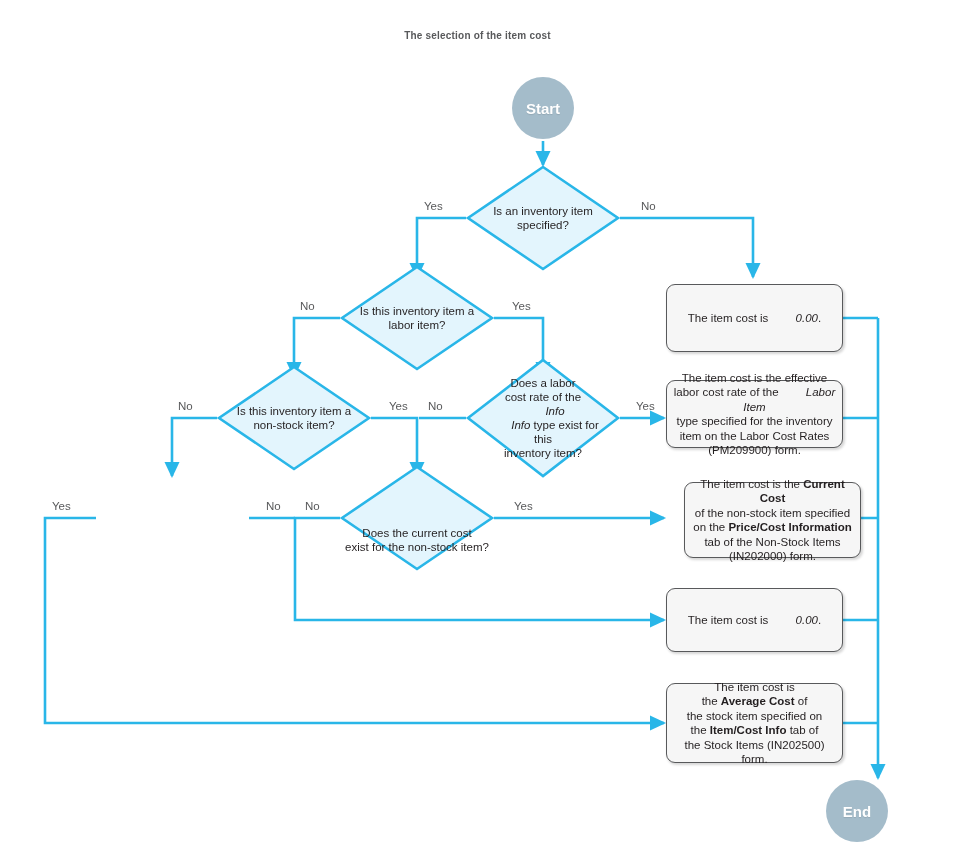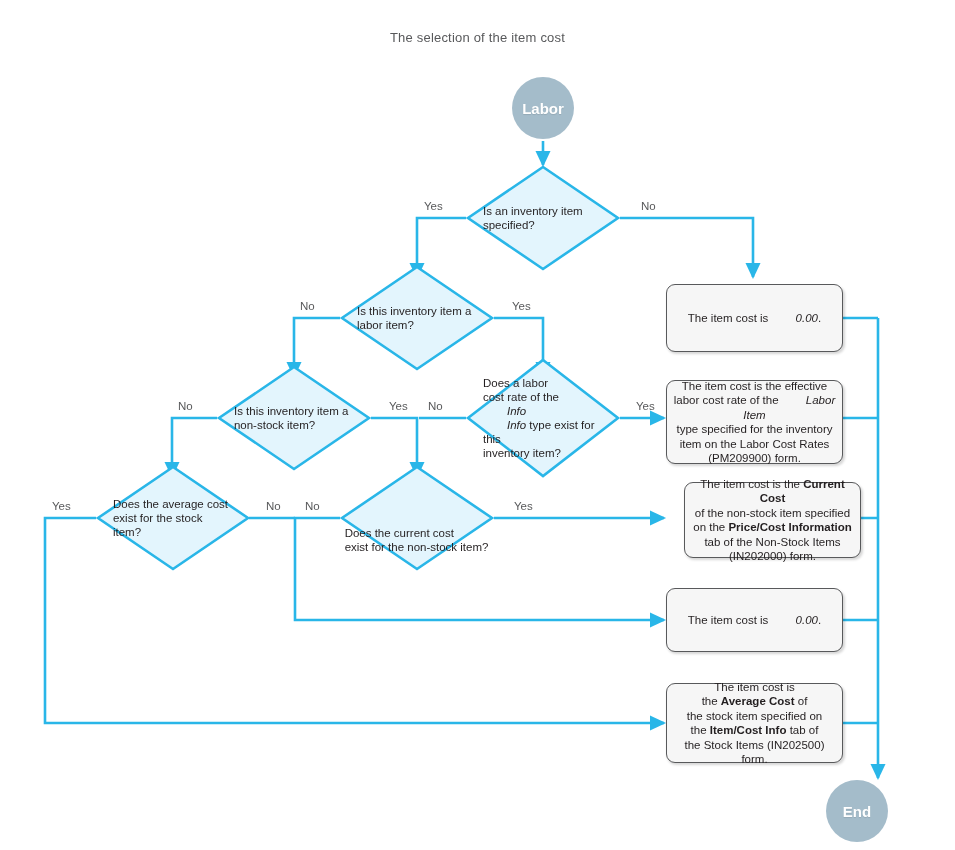--- a/index.html
+++ b/index.html
@@ -31,22 +31,22 @@
     box-sizing: border-box;
   }
 
   
   .chart-title {
     position: absolute;
     left: 0;
     top: 30px;
     width: 955px;
     text-align: center;
-    font-size: 13px;
-    font-weight: normal;
+    font-size: 10px;
+    font-weight: bold;
     color: #58595b;
     letter-spacing: 0.2px;
   }
 
   
   .terminator {
     border-radius: 50%;
     background: #a4bcca;
     color: #ffffff;
     font-size: 15px;
@@ -66,21 +66,21 @@
   .decision svg {
     position: absolute;
     left: 0;
     top: 0;
     overflow: visible;
   }
   .decision .dtext {
     position: relative;
     z-index: 2;
     width: 78%;
-    text-align: left;
+    text-align: center;
     font-size: 11.5px;
     line-height: 14px;
     color: #231f20;
   }
 
   
   .process {
     background: #f6f6f6;
     border: 1.3px solid #58595b;
     border-radius: 9px;
@@ -171,21 +171,21 @@
   <div class="edge-label" style="left:428px; top:400px;">No</div>
   <div class="edge-label" style="left:636px; top:400px;">Yes</div>
 
   <div class="edge-label" style="left:52px;  top:500px;">Yes</div>
   <div class="edge-label" style="left:266px; top:500px;">No</div>
 
   <div class="edge-label" style="left:305px; top:500px;">No</div>
   <div class="edge-label" style="left:514px; top:500px;">Yes</div>
 
   <div class="node terminator" style="left:512px; top:77px; width:62px; height:62px;">
-    <span>Labor</span>
+    <span>Start</span>
   </div>
 
   <div class="node terminator" style="left:826px; top:780px; width:62px; height:62px;">
     <span>End</span>
   </div>
 
   <div class="node decision" style="left:466px; top:165px; width:154px; height:106px;">
     <svg width="154" height="106" viewBox="0 0 154 106">
       <polygon points="77,2 152,53 77,104 2,53" fill="#e3f5fd" stroke="#29b6e8" stroke-width="2.6" stroke-linejoin="miter"></polygon>
     </svg>
@@ -206,39 +206,33 @@
     <div class="dtext">Is this inventory item a<br>non-stock item?</div>
   </div>
 
   <div class="node decision" style="left:466px; top:358px; width:154px; height:120px;">
     <svg width="154" height="120" viewBox="0 0 154 120">
       <polygon points="77,2 152,60 77,118 2,60" fill="#e3f5fd" stroke="#29b6e8" stroke-width="2.6" stroke-linejoin="miter"></polygon>
     </svg>
     <div class="dtext">Does a labor<br>cost rate of the <em>Info</em><br><em>Info</em> type exist for this<br>inventory item?</div>
   </div>
 
-  <div class="node decision" style="left:96px; top:465px; width:154px; height:106px;">
-    <svg width="154" height="106" viewBox="0 0 154 106">
-      <polygon points="77,2 152,53 77,104 2,53" fill="#e3f5fd" stroke="#29b6e8" stroke-width="2.6" stroke-linejoin="miter"></polygon>
-    </svg>
-    <div class="dtext">Does the average cost<br>exist for the stock item?</div>
-  </div>
 
   <div class="node decision" style="left:340px; top:465px; width:154px; height:106px;">
     <svg width="154" height="106" viewBox="0 0 154 106">
       <polygon points="77,2 152,53 77,104 2,53" fill="#e3f5fd" stroke="#29b6e8" stroke-width="2.6" stroke-linejoin="miter"></polygon>
     </svg>
     <div class="dtext" style="width:94%;margin-top:44px;">Does the current cost<br>exist for the non-stock item?</div>
   </div>
 
   <div class="node process" style="left:666px; top:284px; width:177px; height:68px;">
     <div class="ptext">The item cost is <em>0.00</em>.</div>
   </div>
 
-  <div class="node process" style="left:666px; top:380px; width:177px; height:84px;">
+  <div class="node process" style="left:666px; top:380px; width:177px; height:68px;">
     <div class="ptext">The item cost is the effective<br>labor cost rate of the <em>Labor Item</em><br>type specified for the inventory<br>item on the Labor Cost Rates<br>(PM209900) form.</div>
   </div>
 
   <div class="node process" style="left:666px; top:482px; width:177px; height:76px;margin-left:18px;">
     <div class="ptext">The item cost is the <b>Current Cost</b><br>of the non-stock item specified<br>on the <b>Price/Cost Information</b><br>tab of the Non-Stock Items<br>(IN202000) form.</div>
   </div>
 
   <div class="node process" style="left:666px; top:588px; width:177px; height:64px;">
     <div class="ptext">The item cost is <em>0.00</em>.</div>
   </div>

